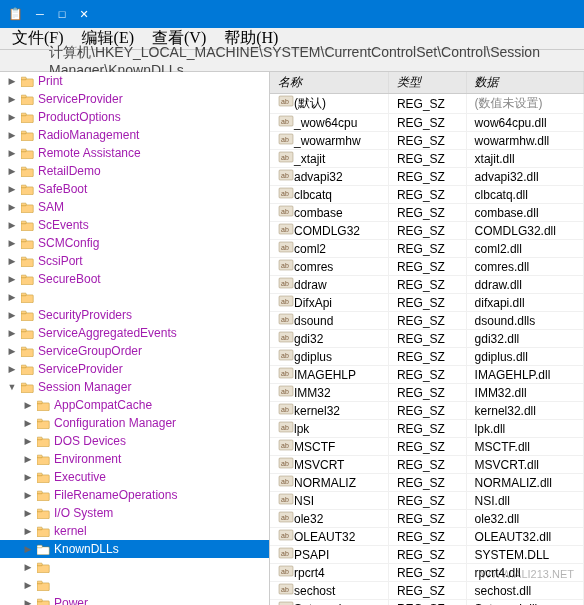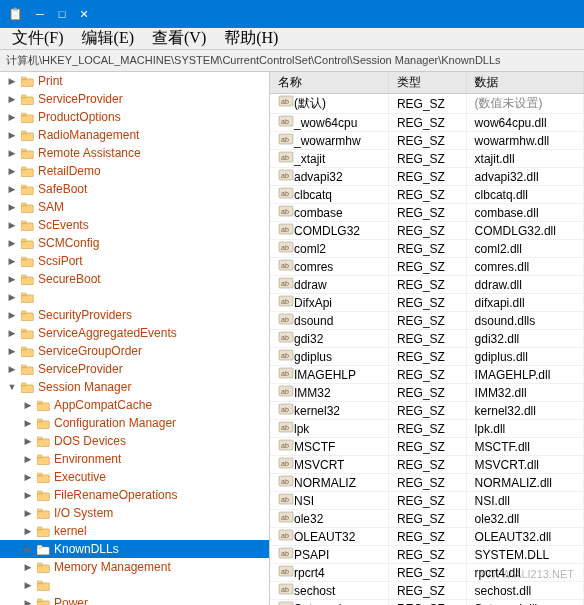--- a/index.html
+++ b/index.html
@@ -67,21 +67,22 @@
       border-bottom: 1px solid #ccc;
       padding: 3px 6px;
       font-size: 11px;
       height: 22px;
       display: flex;
       align-items: center;
       gap: 4px;
     }
     .address-label {
       color: #444;
-      font-size: 11px;
+      font-size: 14px;
+      margin-left: 43px;
     }
 
     
     .main-content {
       display: flex;
       height: calc(605px - 72px);
       overflow: hidden;
     }
 
     
@@ -125,21 +126,21 @@
       display: flex;
       align-items: center;
       justify-content: center;
     }
     .folder-svg {
       width: 14px;
       height: 11px;
     }
     .tree-label {
       font-size: 12px;
-      color: #c2410c;
+      color: #a21caf;
       padding-left: 2px;
     }
 
     
     .registry-panel {
       flex: 1;
       overflow-y: auto;
       overflow-x: hidden;
       background: #fff;
     }
@@ -152,20 +153,21 @@
       background: #e8e8e8;
       border-bottom: 1px solid #ccc;
       border-right: 1px solid #ddd;
       padding: 2px 8px;
       text-align: left;
       font-size: 12px;
       font-weight: normal;
       position: sticky;
       top: 0;
       cursor: pointer;
+      font-style: italic;
     }
     .reg-table td {
       padding: 1px 8px;
       border-bottom: 1px solid #f0f0f0;
       border-right: 1px solid #f0f0f0;
       font-size: 12px;
       white-space: nowrap;
     }
 
     
@@ -507,21 +509,20 @@
       </div>
       <div class="tree-item">
         <span class="tree-indent" style="width: 20px;"></span>
         <span class="tree-expand">▶</span>
         <span class="tree-folder-icon">
           <svg class="folder-svg" viewBox="0 0 16 12" xmlns="http://www.w3.org/2000/svg">
     <rect x="0" y="3" width="14" height="9" rx="1" fill="#ffd080" stroke="#b0860f" stroke-width="0.5"></rect>
     <rect x="0" y="1" width="6" height="3" rx="1" fill="#ffd080" stroke="#b0860f" stroke-width="0.5"></rect>
   </svg>
         </span>
-        <span class="tree-label">Memory Management</span>
       </div>
       <div class="tree-item">
         <span class="tree-indent" style="width: 20px;"></span>
         <span class="tree-expand">▶</span>
         <span class="tree-folder-icon">
           <svg class="folder-svg" viewBox="0 0 16 12" xmlns="http://www.w3.org/2000/svg">
     <rect x="0" y="3" width="14" height="9" rx="1" fill="#ffd080" stroke="#b0860f" stroke-width="0.5"></rect>
     <rect x="0" y="1" width="6" height="3" rx="1" fill="#ffd080" stroke="#b0860f" stroke-width="0.5"></rect>
   </svg>
         </span>

